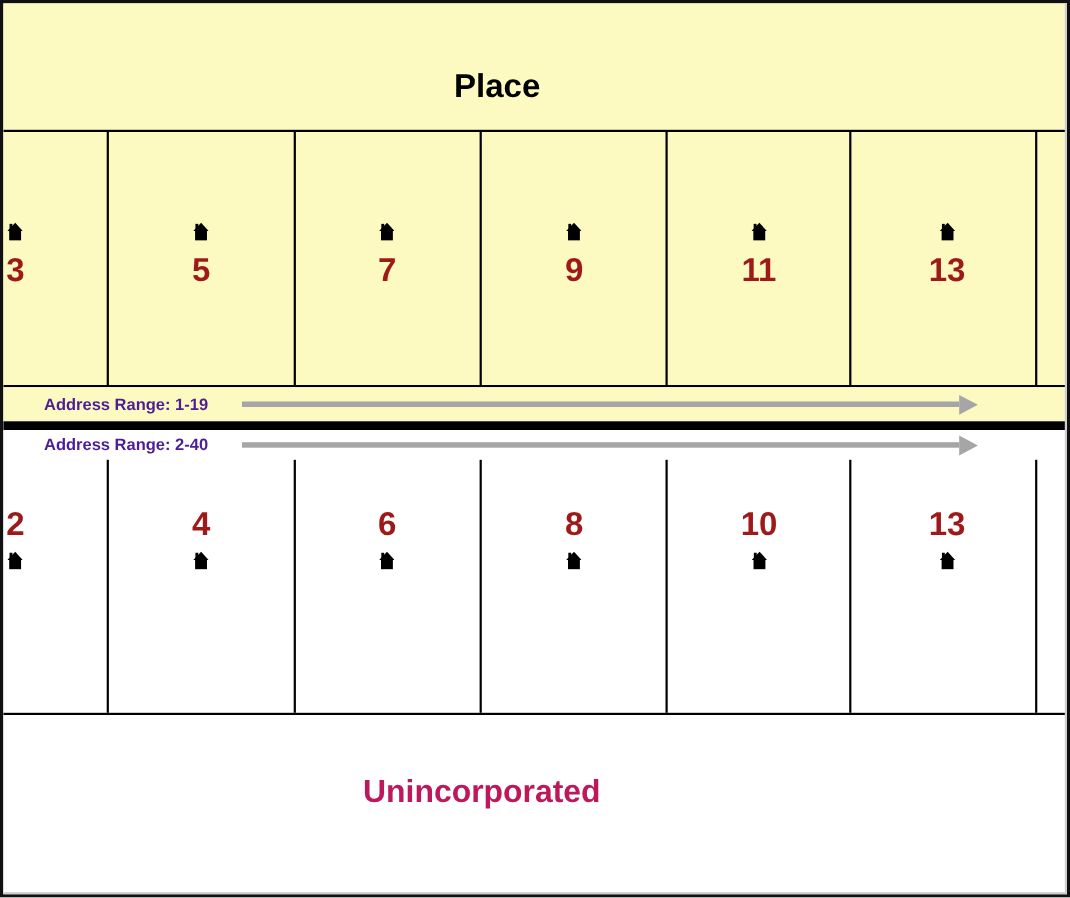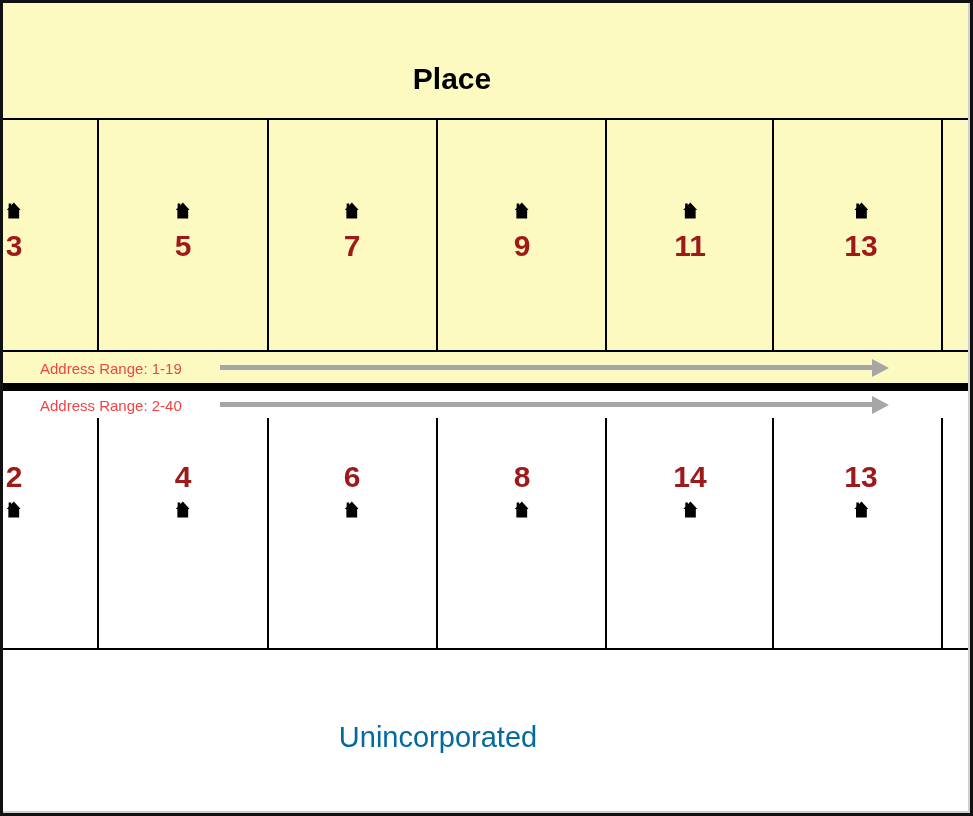--- a/index.html
+++ b/index.html
@@ -62,42 +62,42 @@
     display: flex; align-items: center;
   }
   .strip-odd  { top: 349px; height: 31px; background: var(--parcel-fill, #fcfac1); }
   .strip-even { top: 388px; height: 27px; background: #fff; }
   .street-line {
     position: absolute; left: 0; right: 0; top: 380px; height: 8px;
     background: var(--street, #000);
   }
   .range-label {
     position: absolute; left: 37px; top: 50%; transform: translateY(-50%);
-    font-size: 15px; font-weight: normal; color: #ef4444; white-space: nowrap;
+    font-size: 15px; font-weight: bold; color: #4c1d95; white-space: nowrap;
   }
   .range-arrow {
     position: absolute; left: 217px; top: 50%; transform: translateY(-50%);
     display: flex; align-items: center;
   }
   .arrow-shaft { width: 652px; height: 5px; background: var(--arrow, #a6a6a6); }
   .arrow-head {
     width: 0; height: 0;
     border-top: 9px solid transparent;
     border-bottom: 9px solid transparent;
     border-left: 17px solid var(--arrow, #a6a6a6);
   }
 
   
   .unincorporated {
     position: absolute; left: 0; right: 0; top: 647px; bottom: 0;
     background: #fff;
   }
   .uninc-title {
-    position: absolute; top: 73px; left: 435px; transform: translateX(-50%);
-    font-size: 29px; font-weight: normal; color: #0369a1; line-height: 1; white-space: nowrap;
+    position: absolute; top: 56px; left: 435px; transform: translateX(-50%);
+    font-size: 29px; font-weight: bold; color: #be185d; line-height: 1; white-space: nowrap;
   }
 
   
   .inner-line-right {
     position: absolute; top: 0; bottom: 0; right: 0; width: 2px;
     background: #cfcfcf; z-index: 5;
   }
   .inner-line-bottom {
     position: absolute; left: 0; right: 0; bottom: 0; height: 2px;
     background: #cfcfcf; z-index: 5;
@@ -242,21 +242,21 @@
       <span class="addr-num">8</span>
       <span class="house-icon">
           <svg width="14" height="17" viewBox="0 0 14 17" aria-hidden="true">
             <rect x="2" y="1.5" width="2.6" height="6" fill="#000"></rect>
             <polygon points="7.2,0.5 14,8 0,8" fill="#000"></polygon>
             <rect x="1.7" y="7.5" width="10.8" height="9" fill="#000"></rect>
           </svg>
         </span>
     </div>
     <div class="unit u5">
-      <span class="addr-num">14</span>
+      <span class="addr-num">10</span>
       <span class="house-icon">
           <svg width="14" height="17" viewBox="0 0 14 17" aria-hidden="true">
             <rect x="2" y="1.5" width="2.6" height="6" fill="#000"></rect>
             <polygon points="7.2,0.5 14,8 0,8" fill="#000"></polygon>
             <rect x="1.7" y="7.5" width="10.8" height="9" fill="#000"></rect>
           </svg>
         </span>
     </div>
     <div class="unit u6">
       <span class="addr-num">13</span>

